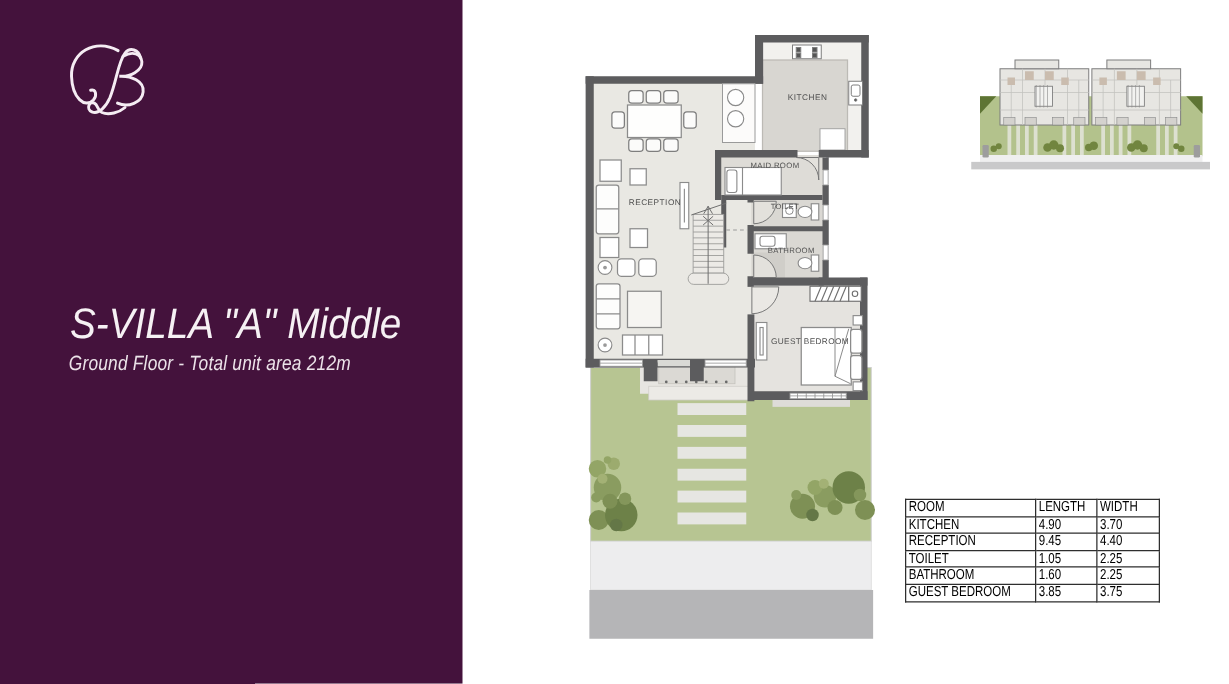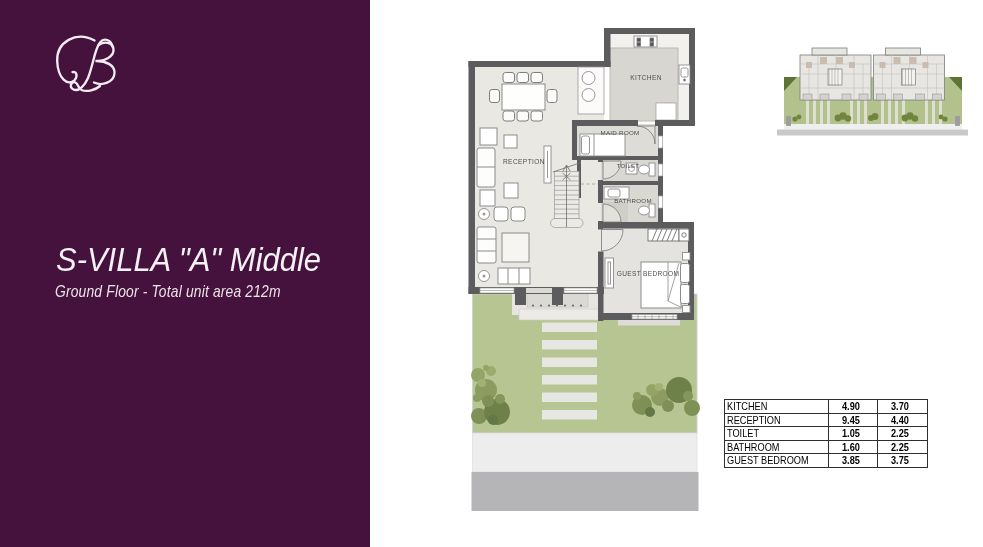--- a/index.html
+++ b/index.html
@@ -13,21 +13,21 @@
          font-style:italic;font-size:16.5px;letter-spacing:0.2px;white-space:nowrap;
          transform:scaleX(0.84);transform-origin:0 0;}
   .tablewrap{position:absolute;left:724px;top:399px;width:206px;color:#000;}
   .thead{position:relative;height:13px;font-size:11.5px;}
   .thead span span{display:inline-block;transform:scaleX(0.8);transform-origin:0 50%;}
   table.dims{border-collapse:collapse;width:203px;table-layout:fixed;
     font-size:11.5px;color:#000;}
   table.dims td{border:1.2px solid #2e2e2e;height:12.6px;padding:0 2px;line-height:12.6px;
     overflow:hidden;white-space:nowrap;}
   table.dims td span{display:inline-block;transform:scaleX(0.8);transform-origin:0 50%;}
-  td.num{text-align:center;font-weight:bold;}
+  td.num{text-align:left;}
   td.num span{transform-origin:100% 50%;}
 </style>
 </head>
 <body>
 
 <div class="panel">
 
   <svg style="position:absolute;left:48px;top:30px" width="72" height="68" viewBox="0 0 72 68">
     <g fill="none" stroke="#f5ecf3" stroke-width="2.35" stroke-linecap="round">
       <path d="M 46.5 10.5 C 28 0.5, 8.5 12, 9.2 31 C 9.8 48.5, 20 57, 26.7 50 C 30 46.3, 28.5 40.8, 24.5 42.2"></path>
@@ -491,20 +491,25 @@
 
 <div class="tablewrap">
 
   <table class="dims">
     <colgroup>
         <col style="width:104px">
         <col style="width:49px">
         <col style="width:50px">
       </colgroup>
     <tbody>
+        <tr>
+          <td><span>ROOM</span></td>
+          <td><span>LENGTH</span></td>
+          <td><span>WIDTH</span></td>
+        </tr>
     <tr>
           <td><span>KITCHEN</span></td>
           <td class="num"><span>4.90</span></td>
           <td class="num"><span>3.70</span></td>
         </tr>
     <tr>
           <td><span>RECEPTION</span></td>
           <td class="num"><span>9.45</span></td>
           <td class="num"><span>4.40</span></td>
         </tr>

